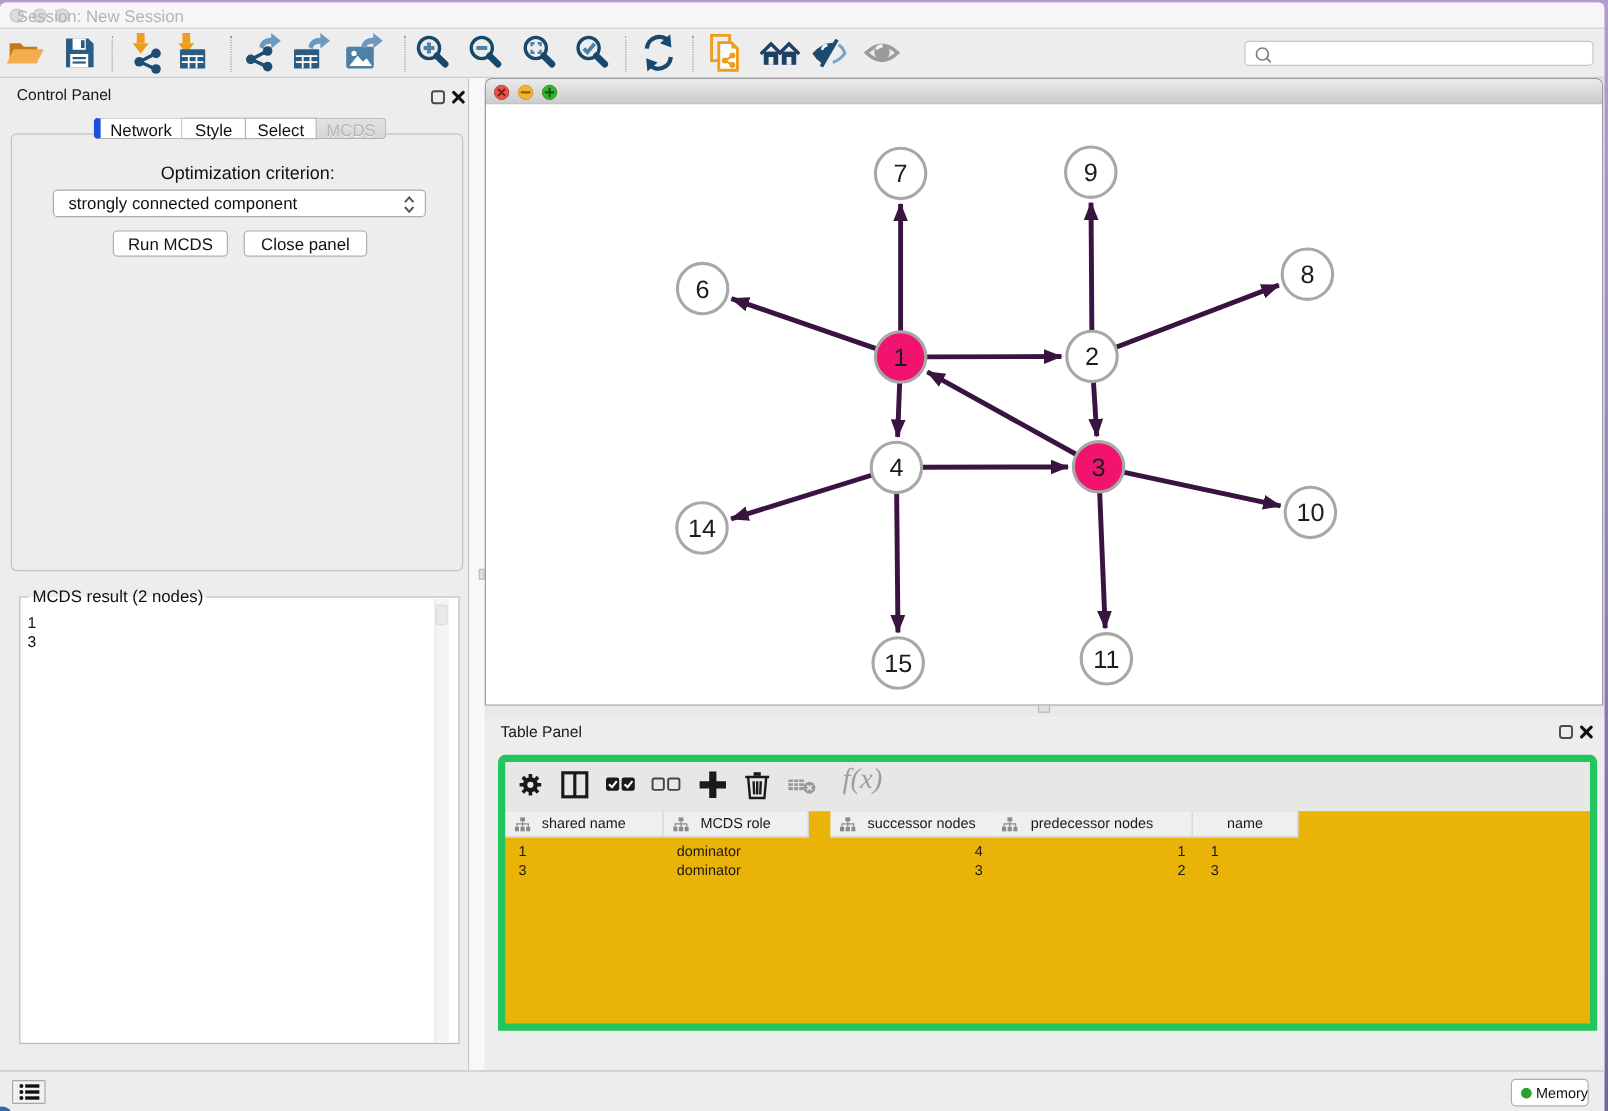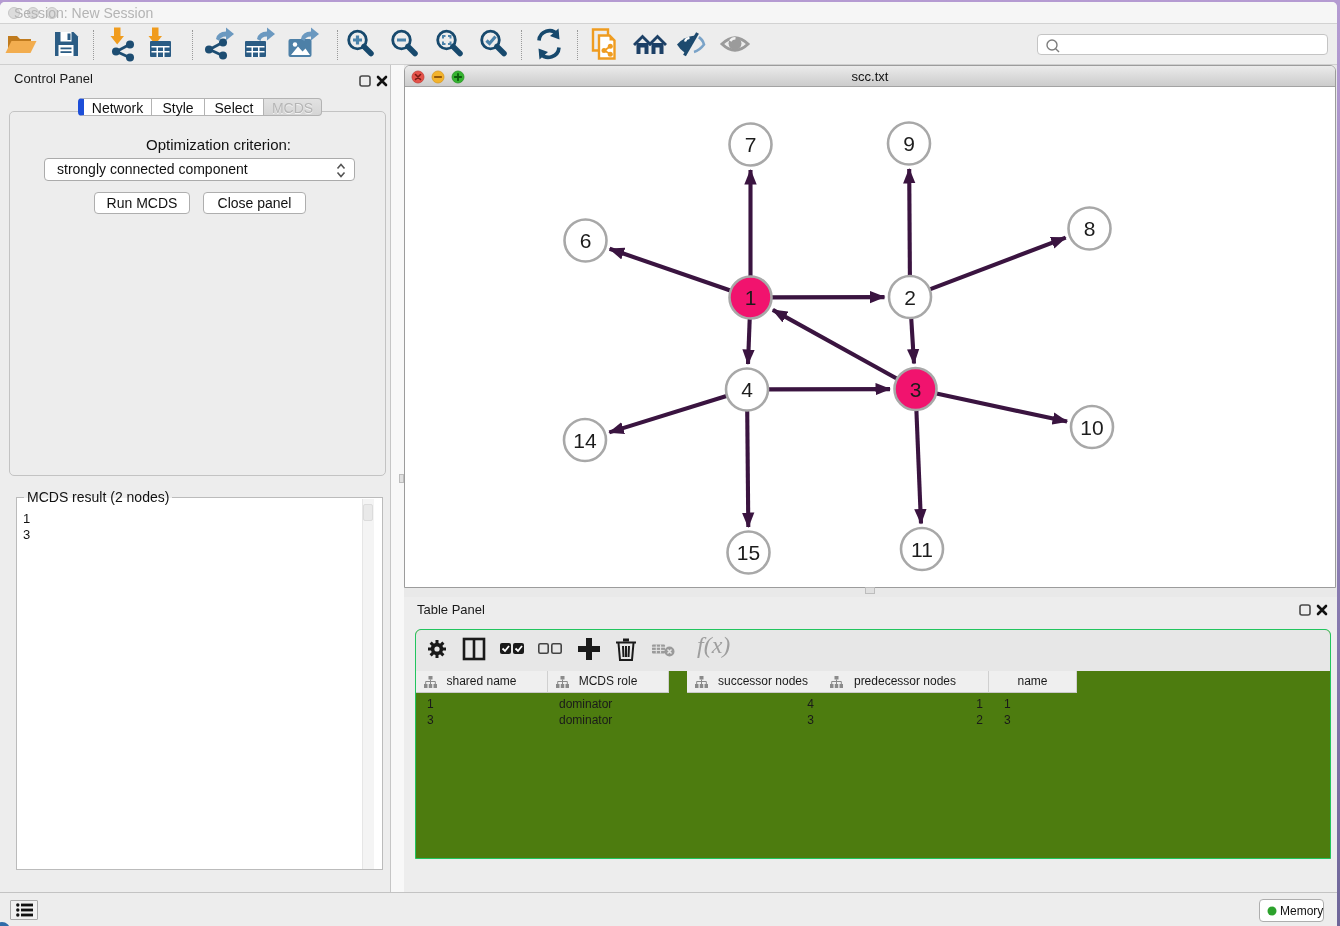--- a/index.html
+++ b/index.html
@@ -29,21 +29,21 @@
 #mcdsbox { position:absolute; left:16px; top:432px; width:367px; height:373px; border:1px solid #bbb; background:#fff; }
 #mcdslabel { position:absolute; left:7px; top:-9px; font-size:14px; color:#111; padding:0 3px; background:linear-gradient(#ededed 54%,#ffffff 54%); }
 
 #vsplit { position:absolute; left:391px; top:63px; width:13px; height:828px; background:#f8f8f8; }
 
 #desk { position:absolute; left:404px; top:63px; width:933px; height:828px; background:#e9e9e9; }
 #netwin { position:absolute; left:404px; top:63px; width:932px; height:523px; background:#fff; border:1px solid #9c9c9c; border-radius:6px 6px 0 0; }
 #nettitle { position:absolute; left:0; top:0; width:100%; height:21px; background:linear-gradient(#ebebeb,#cccccc); border-bottom:1px solid #a3a3a3; border-radius:5px 5px 0 0; }
 
 #tpanel { position:absolute; left:404px; top:595px; width:933px; height:296px; background:#ededed; }
-#tbox { position:absolute; left:11px; top:32px; width:916px; height:230px; border:1px solid #22c55e; border-radius:6px 6px 0 0; background:#4d7c0f; overflow:hidden; }
+#tbox { position:absolute; left:11px; top:32px; width:916px; height:230px; border:6px solid #22c55e; border-radius:6px 6px 0 0; background:#eab308; overflow:hidden; }
 #ttoolbar { position:absolute; left:0; top:0; width:100%; height:41px; background:#e7e7e7; }
 #thead { position:absolute; left:0; top:41px; width:100%; height:22px; font-size:12px; color:#1a1a1a; }
 .hcell { position:absolute; top:0; height:22px; background:#efefef; border-right:1px solid #d0d0d0; border-bottom:1px solid #c9c9c9; text-align:center; line-height:21px; }
 .trow { position:absolute; font-size:12px; color:#1a1a1a; height:16px; line-height:16px; }
 .tcell { position:absolute; top:0; }
 
 
 #statusbar { position:absolute; left:0; top:890px; width:100%; height:34px; background:#ededed; border-top:1px solid #c3c3c3; }
 svg { display:block; }
 .ti { position:absolute; top:1px; width:36px; height:36px; }
@@ -210,21 +210,21 @@
         <rect x="1" y="1" width="10" height="10" rx="2" fill="none" stroke="#4a4a4a" stroke-width="1.6"></rect>
         <path d="M19 2 L27 10 M27 2 L19 10" stroke="#111" stroke-width="2.6" stroke-linecap="round"></path>
       </svg>
     <div class="tabrow" style="left:78px; top:33px;">
       <div class="tab first" style="width:74px;">Network</div>
       <div class="tab" style="width:53px;">Style</div>
       <div class="tab" style="width:59px;">Select</div>
       <div class="tab last sel" style="width:58px;">MCDS</div>
     </div>
     <div id="tabpane"></div>
-    <div class="abs" style="left:23px; top:71px; width:391px; text-align:center; font-size:15px; color:#111;">Optimization criterion:</div>
+    <div class="abs" style="left:11px; top:71px; width:391px; text-align:center; font-size:15px; color:#111;">Optimization criterion:</div>
     <div id="combo">strongly connected component
       <svg style="position:absolute; right:8px; top:4px;" width="10" height="15" viewBox="0 0 10 15">
           <path d="M1.5 5.5 L5 1.5 L8.5 5.5" fill="none" stroke="#555" stroke-width="1.6"></path>
           <path d="M1.5 9.5 L5 13.5 L8.5 9.5" fill="none" stroke="#555" stroke-width="1.6"></path>
         </svg>
     </div>
     <div class="btn" style="left:94px; top:127px; width:96px; height:22px; line-height:20px;">Run MCDS</div>
     <div class="btn" style="left:203px; top:127px; width:103px; height:22px; line-height:20px;">Close panel</div>
     <div id="mcdsbox">
       <div id="mcdslabel">MCDS result (2 nodes)</div>
@@ -243,21 +243,20 @@
   <div id="netwin">
     <div id="nettitle">
       <svg class="abs" style="left:6px; top:4px;" width="62" height="14" viewBox="0 0 62 14">
         <circle cx="7" cy="7" r="6" fill="#e5524a" stroke="#c33f39" stroke-width="0.8"></circle>
         <path d="M4.5 4.5 L9.5 9.5 M9.5 4.5 L4.5 9.5" stroke="#7c1b14" stroke-width="1.6" stroke-linecap="round"></path>
         <circle cx="27" cy="7" r="6" fill="#f3b32c" stroke="#d99b21" stroke-width="0.8"></circle>
         <path d="M23.8 7 L30.2 7" stroke="#93590b" stroke-width="1.8" stroke-linecap="round"></path>
         <circle cx="47" cy="7" r="6" fill="#35b430" stroke="#2a9427" stroke-width="0.8"></circle>
         <path d="M47 3.8 L47 10.2 M43.8 7 L50.2 7" stroke="#0c5c0c" stroke-width="1.8" stroke-linecap="round"></path>
       </svg>
-      <div class="abs" style="left:0; top:3px; width:100%; text-align:center; font-size:13px; color:#111;">scc.txt</div>
     </div>
     <svg class="abs" style="left:0; top:21px;" width="930" height="500" viewBox="0 0 930 500">
       <defs>
         <marker id="arr" markerWidth="16" markerHeight="13" refX="14.5" refY="6.5" orient="auto" markerUnits="userSpaceOnUse">
           <path d="M0,0.3 L15.5,6.5 L0,12.7 Z" fill="#3a1440"></path>
         </marker>
       </defs>
       <g stroke="#3a1440" stroke-width="4.1" marker-end="url(#arr)">
         <line x1="345.5" y1="191.5" x2="345.5" y2="83.0"></line>
         <line x1="327.5" y1="204.3" x2="204.6" y2="161.8"></line>

